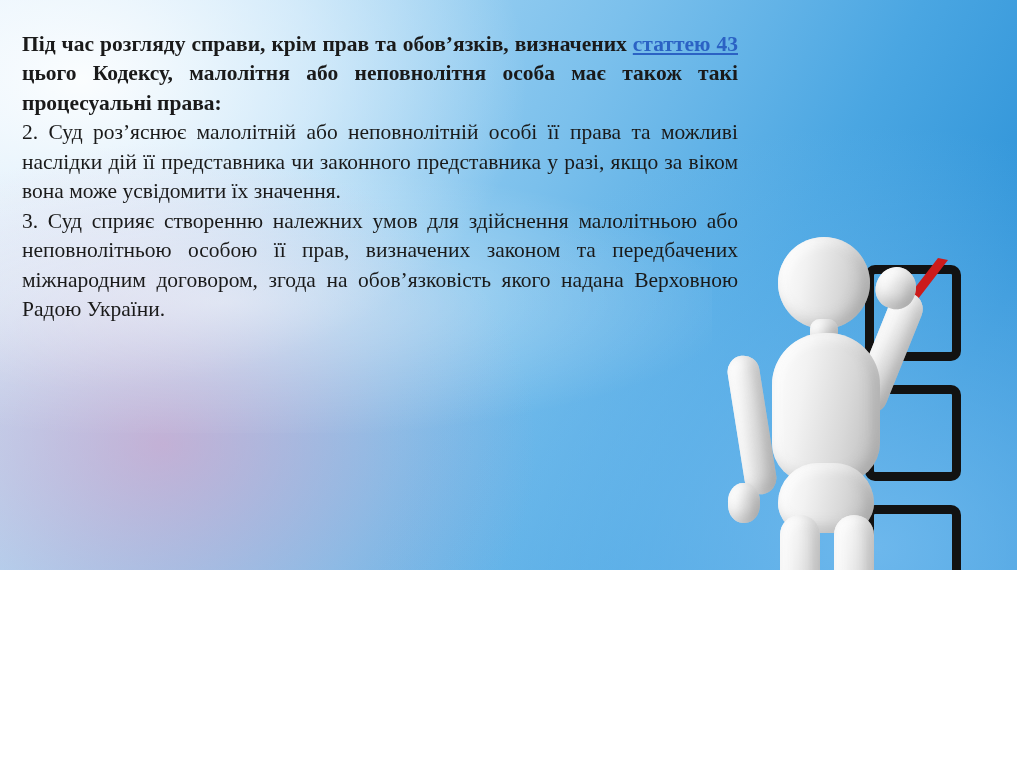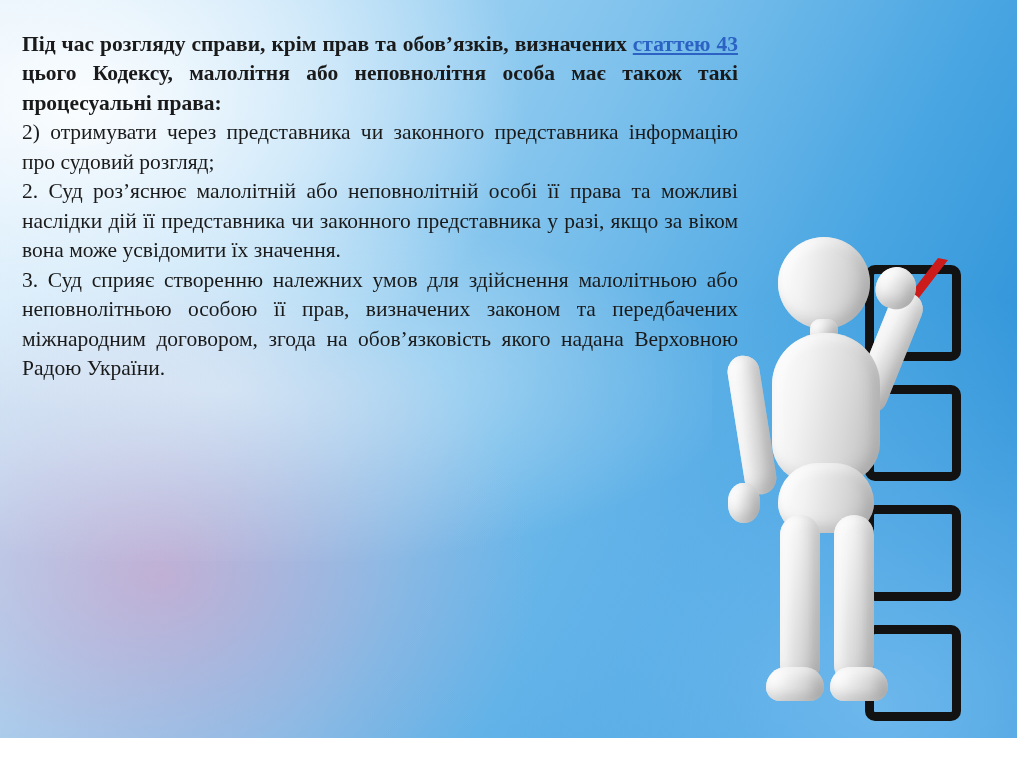--- a/index.html
+++ b/index.html
@@ -9,21 +9,21 @@
   body {
     width: 1017px;
     height: 762px;
     overflow: hidden;
     font-family: "Liberation Serif", serif;
   }
 
   #slide {
     position: relative;
     width: 1017px;
-    height: 738px;
+    height: 570px;
     overflow: hidden;
     
     background:
       radial-gradient(ellipse 520px 420px at 16% 78%, rgba(226,150,190,0.55) 0%, rgba(226,160,195,0.18) 45%, rgba(226,160,195,0) 72%),
       radial-gradient(ellipse 620px 430px at 8% 14%, rgba(255,255,255,0.92) 0%, rgba(245,250,255,0.55) 38%, rgba(230,244,255,0.0) 72%),
       radial-gradient(ellipse 760px 620px at 86% 96%, rgba(120,190,240,0.85) 0%, rgba(120,190,240,0.0) 68%),
       linear-gradient(118deg, #d8ecfa 0%, #a9d7f4 24%, #7bc0ec 48%, #4aa6e2 70%, #2e93d8 88%, #2b8fd6 100%);
   }
 
   
@@ -208,21 +208,20 @@
     display: block;
   }
 </style>
 </head>
 <body>
 
 <div id="slide">
 
   <div id="text-block">
     <p class="lead"><span>Під час розгляду справи, крім прав та обов’язків, визначених </span><span class="link">статтею 43</span><span> цього Кодексу, малолітня або неповнолітня особа має також такі процесуальні права:</span></p>
-    <p>2) отримувати через представника чи законного представника інформацію про судовий розгляд;</p>
     <p>2. Суд роз’яснює малолітній або неповнолітній особі її права та можливі наслідки дій її представника чи законного представника у разі, якщо за віком вона може усвідомити їх значення.</p>
     <p>3. Суд сприяє створенню належних умов для здійснення малолітньою або неповнолітньою особою її прав, визначених законом та передбачених міжнародним договором, згода на обов’язковість якого надана Верховною Радою України.</p>
   </div>
 
   <div id="figure">
 
     <div id="checkbox-list">
       <div class="checkbox">
         <span class="check-mark">
           <svg width="70" height="62" viewBox="0 0 70 62" xmlns="http://www.w3.org/2000/svg">

